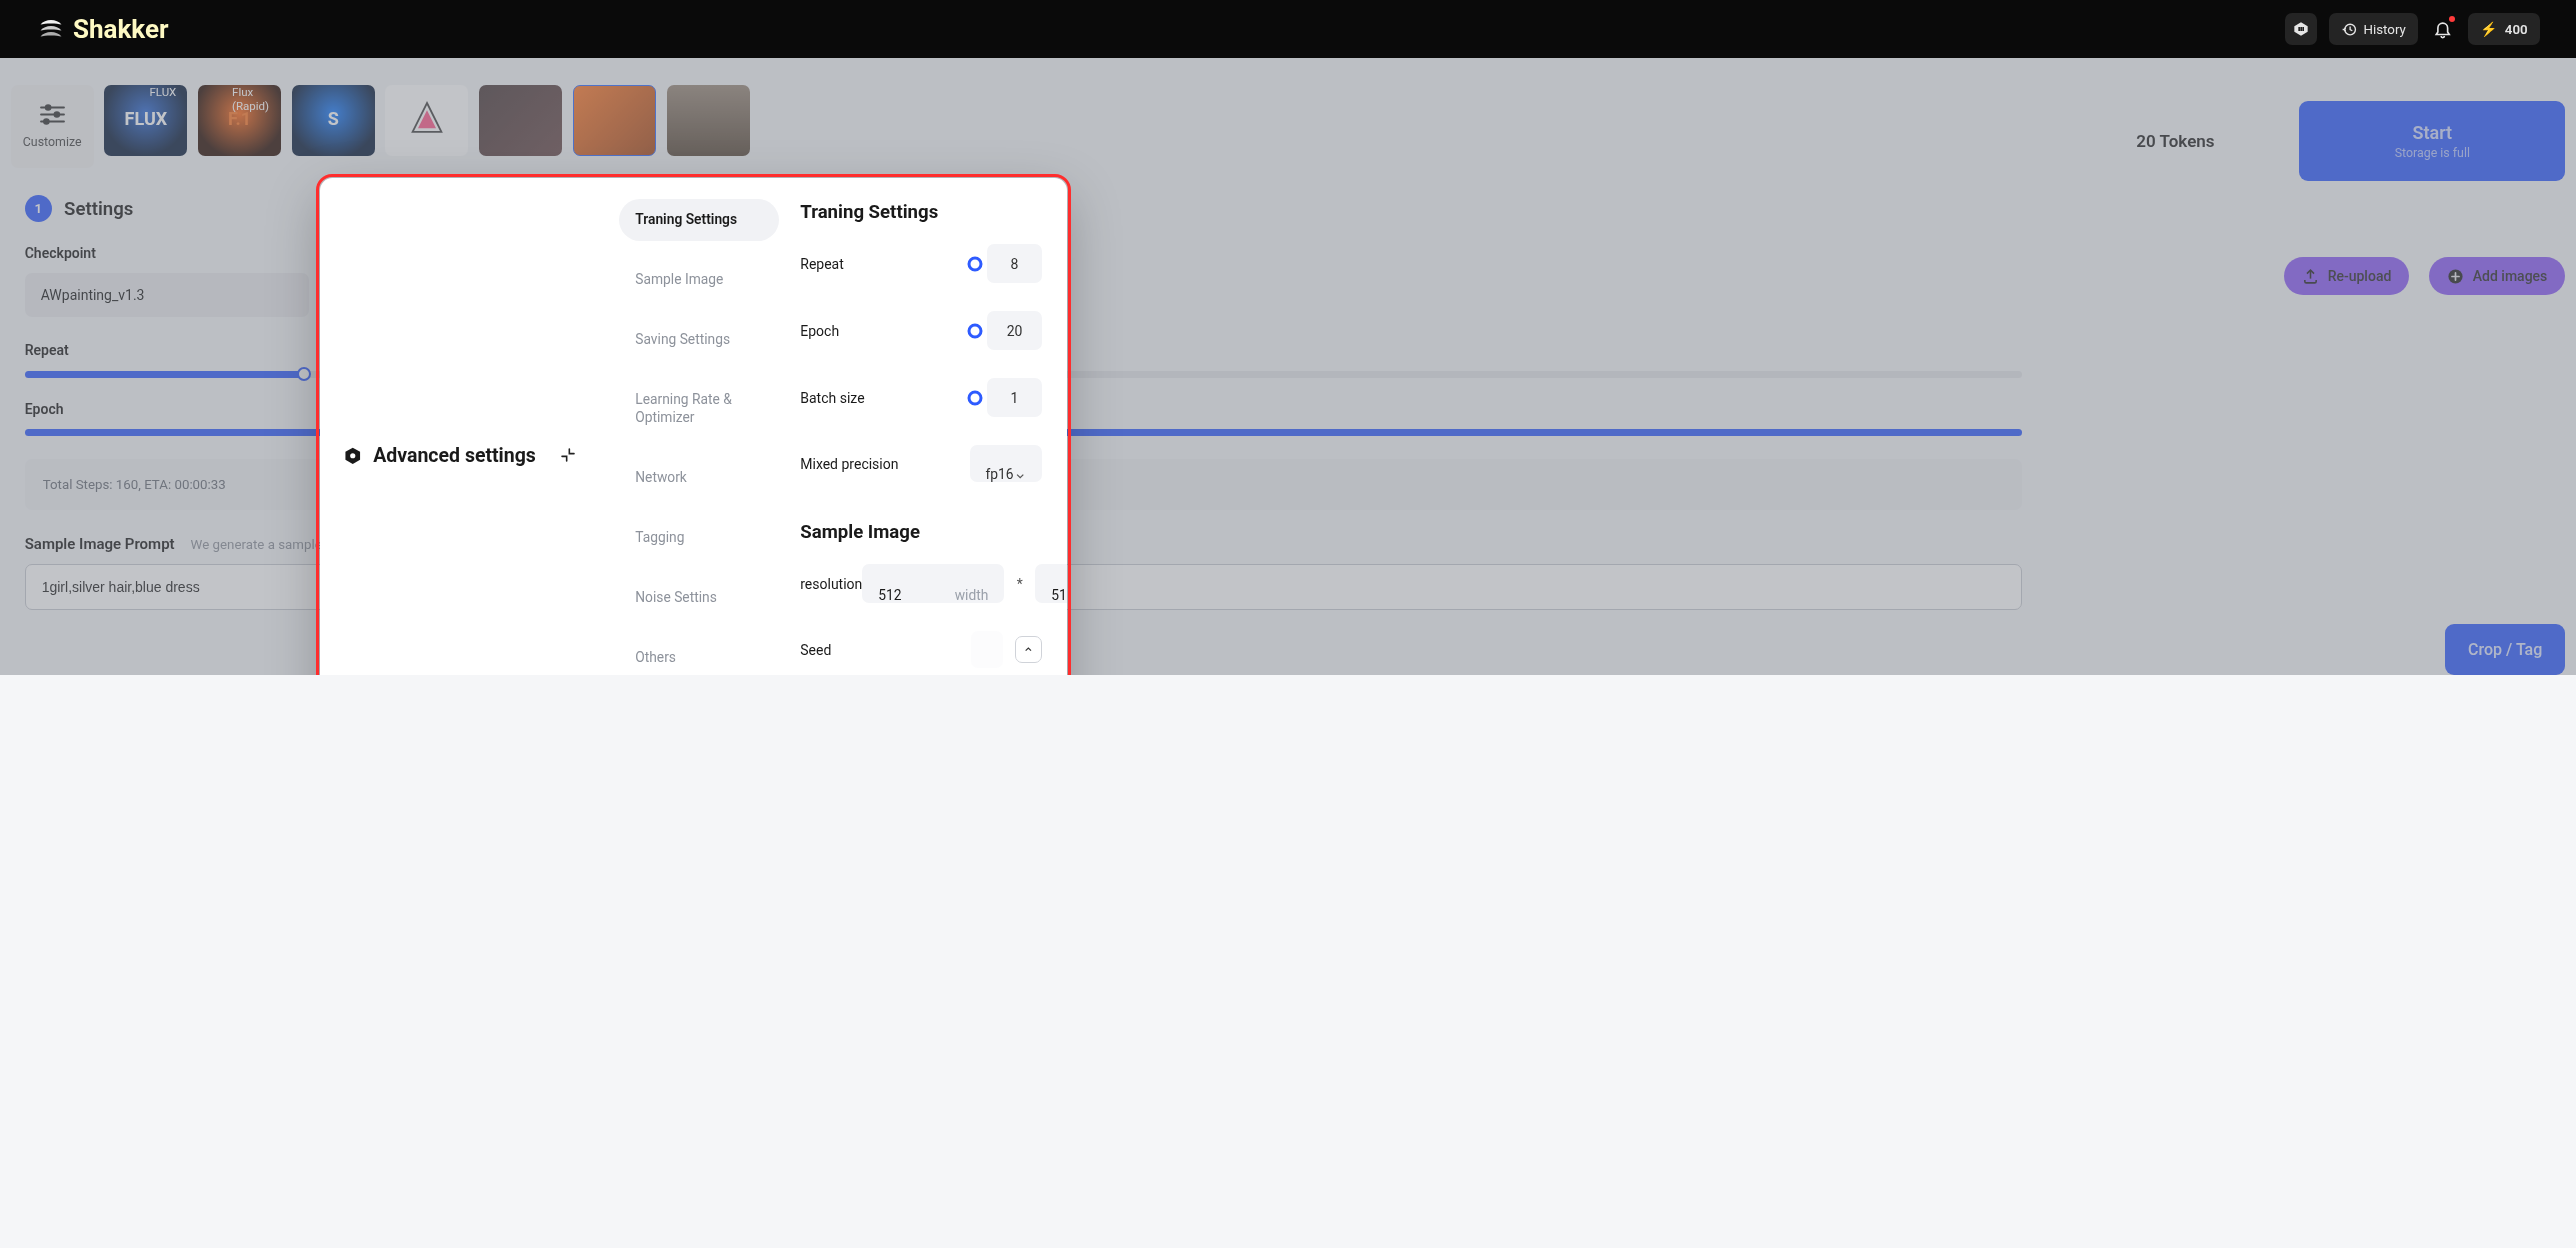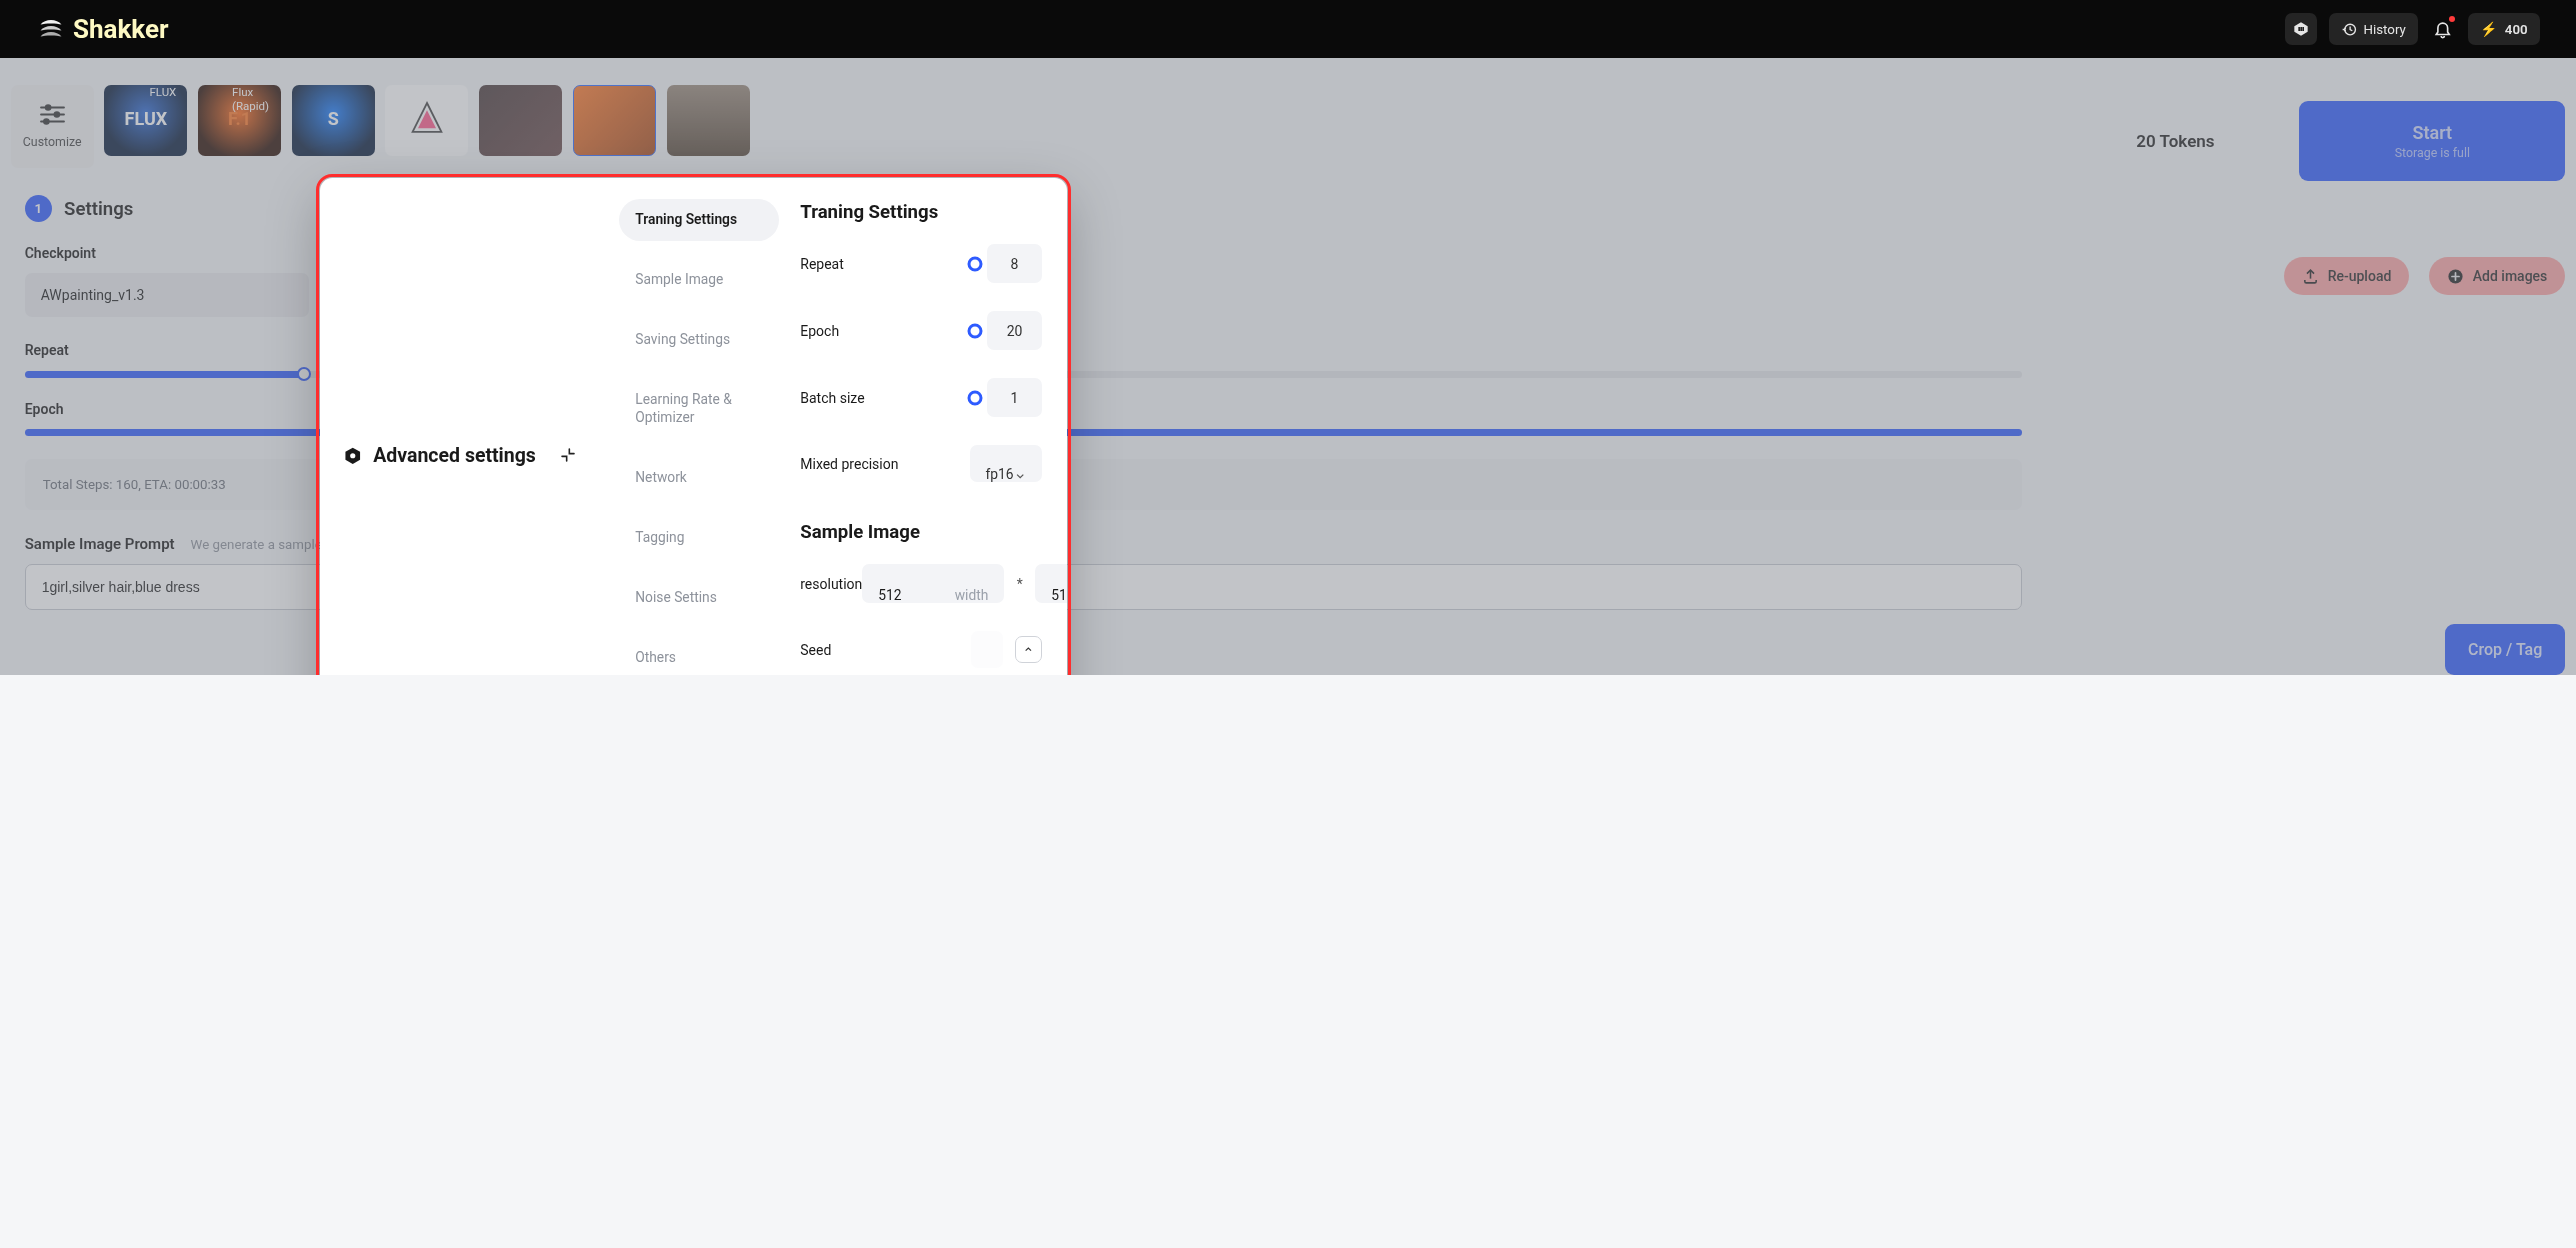--- a/index.html
+++ b/index.html
@@ -172,21 +172,21 @@
   align-items: center; justify-content: center; gap: 1.8px;
 }
 .start-btn .maint { font-size: 18px; font-weight: 600; color: #cfd9ff; }
 .start-btn .subt  { font-size: 12.4px; color: #b7c5ff; }
 
 .right-actions {
   display: flex; justify-content: flex-end; gap: 19.5px;
   margin-top: 55px;
 }
 .pill {
-  background: #fca5a5; border-radius: 887px;
+  background: #8b5cf6; border-radius: 887px;
   padding: 10.7px 18px; display: flex; align-items: center; gap: 9px;
   font-size: 14px; color: #2a2a2a; font-weight: 500;
 }
 
 .crop-btn {
   margin-top: auto;
   align-self: flex-end;
   background: #2e5bff; color: #dfe6ff;
   border-radius: 9px; padding: 16px 23px;
   font-size: 16px; font-weight: 500;

